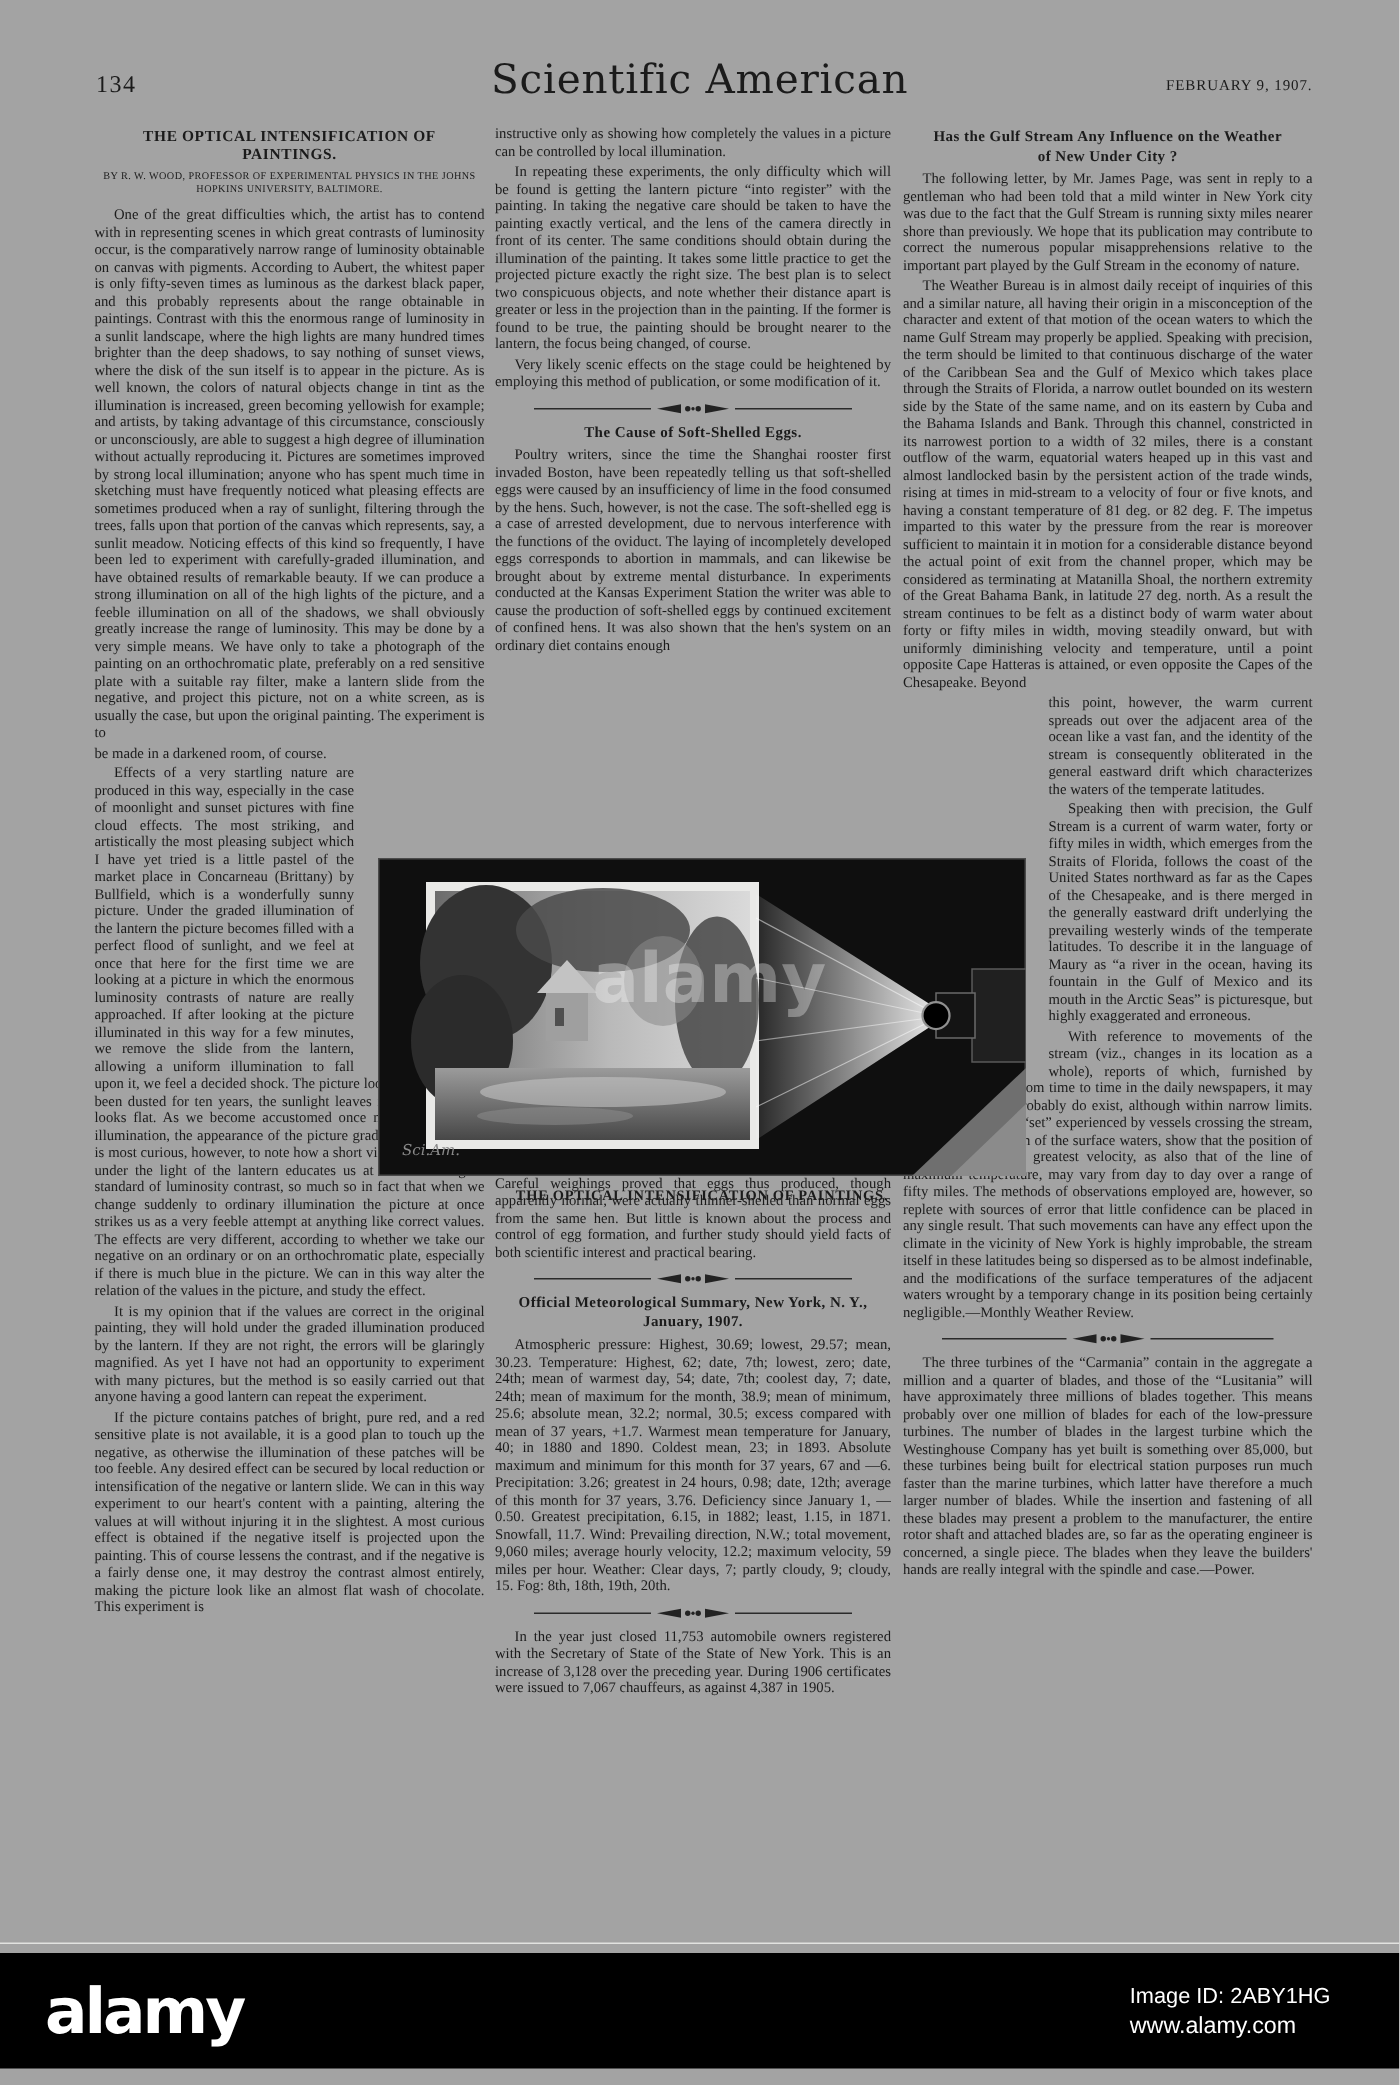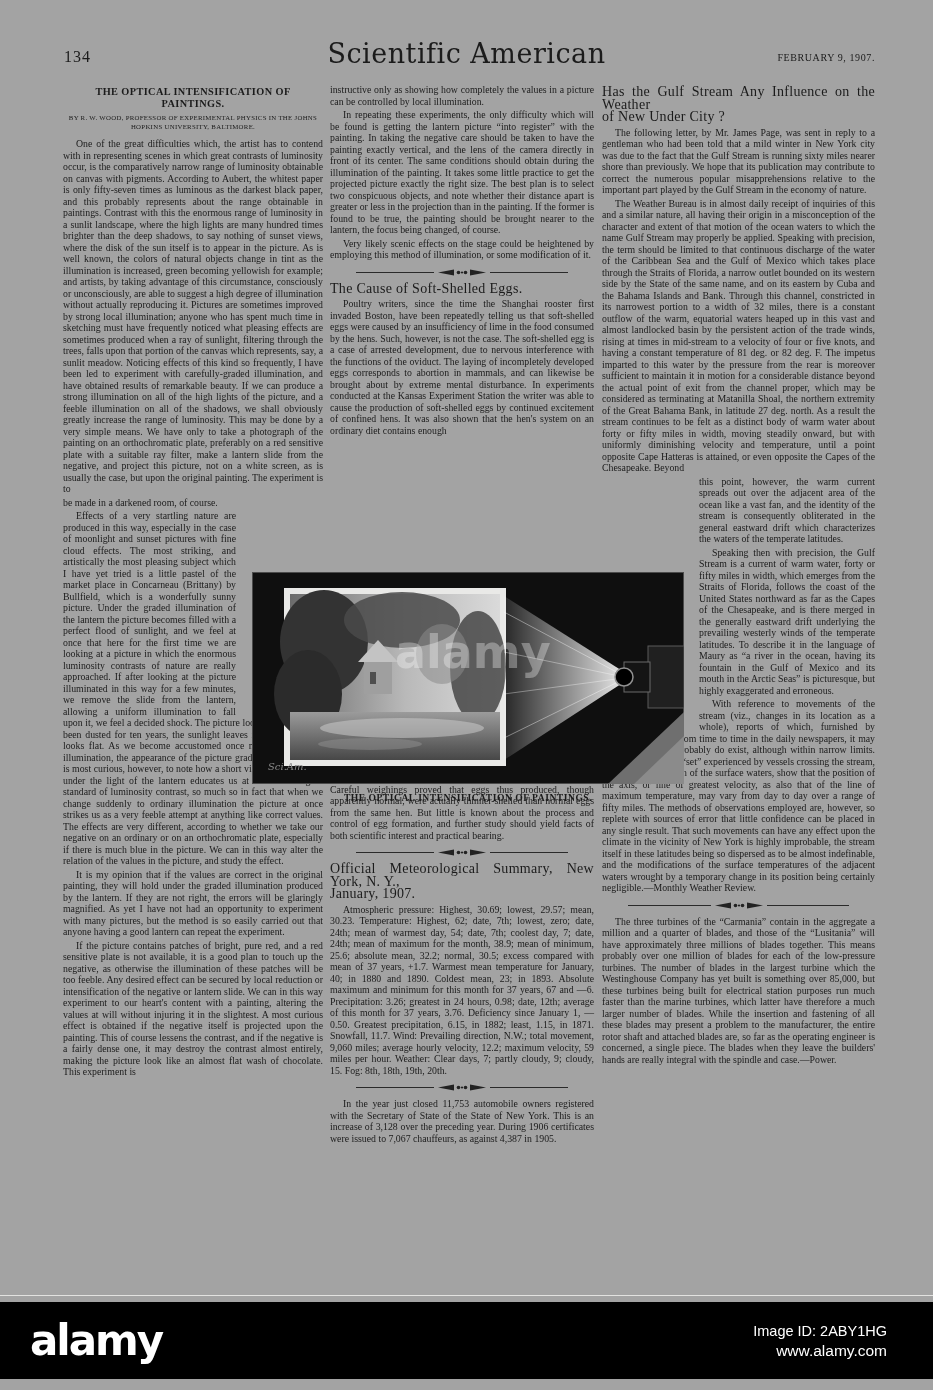--- a/index.html
+++ b/index.html
@@ -12,39 +12,39 @@
   .hdr-date{position:absolute;top:52px;right:58px;font-size:10px;letter-spacing:.6px;}
   
   .col{position:absolute;top:84px;font-size:9.8px;line-height:11.5px;text-align:justify;}
   #col1{left:63px;width:260px;}
   #col2{left:330px;width:264px;}
   #col3{left:602px;width:273px;}
   .col p{margin:0 0 2px 0;text-indent:13px;}
   .col p.cont{text-indent:0;}
   .art-title{text-align:center;font-weight:bold;font-size:10.3px;letter-spacing:.4px;margin:2px 0 4px 0;line-height:12px;}
   .byline{text-align:center;font-size:6.8px;line-height:8.6px;letter-spacing:.3px;margin:0 0 7px 0;}
-  .sec-title{font-weight:normal;font-size:14px;line-height:12.5px;margin:2px 0 3px 0;letter-spacing:.3px;}
+  .sec-title{text-align:center;font-weight:bold;font-size:10px;line-height:12.5px;margin:2px 0 3px 0;letter-spacing:.3px;}
   .divider{display:flex;align-items:center;margin:7px 26px 6px 26px;height:9px;}
   .divider .dline{flex:1;border-top:1px solid #2a2a2a;height:0;}
   .divider svg{margin:0 2px;display:block;}
   .cut-right{float:right;width:80px;height:215px;margin-left:7px;}
   .cut-left{float:left;width:90px;height:252px;margin-right:7px;}
   .img-gap{height:288px;}
   
   .figure{position:absolute;left:252px;top:572px;width:432px;}
   .photo{width:432px;height:212px;display:block;}
   .figcaption{text-align:center;font-weight:bold;font-size:9.6px;letter-spacing:.5px;margin-top:8px;}
   
   .scan-line{position:absolute;left:0;top:1295px;width:933px;border-top:1px solid #e2e2e0;}
   
   .footer{position:absolute;left:0;top:1302px;width:933px;height:77px;background:#000;box-sizing:border-box;
           display:flex;align-items:center;justify-content:space-between;padding:0 46px 0 30px;
           font-family:"Liberation Sans",sans-serif;color:#fff;}
   .alamy-logo{font-family:"DejaVu Sans",sans-serif;font-weight:bold;font-size:42px;letter-spacing:-2px;line-height:1;}
-  .footer-right{text-align:right;font-size:14.5px;line-height:20px;}
+  .footer-right{text-align:left;font-size:14.5px;line-height:20px;}
   .footer-right .fid{font-weight:normal;}
   .footer-right .furl{font-weight:normal;font-size:15.5px;}
 </style>
 </head>
 <body>
 
 <div class="page">
 
   <div class="hdr-num">134</div>
   <div class="hdr-title">Scientific American</div>
@@ -60,21 +60,21 @@
     <div class="cut-right"></div>
     <p class="cont">be made in a darkened room, of course.</p>
     <p>Effects of a very startling nature are produced in this way, especially in the case of moonlight and sunset pictures with fine cloud effects.  The most striking, and artistically the most pleasing subject which I have yet tried is a little pastel of the market place in Concarneau (Brittany) by Bullfield, which is a wonderfully sunny picture.  Under the graded illumination of the lantern the picture becomes filled with a perfect flood of sunlight, and we feel at once that here for the first time we are looking at a picture in which the enormous luminosity contrasts of nature are really approached.  If after looking at the picture illuminated in this way for a few minutes, we remove the slide from the lantern, allowing a uniform illumination to fall upon it, we feel a decided shock.  The picture looks as if it had not been dusted for ten years, the sunlight leaves it, and everything looks flat.  As we become accustomed once more to the usual illumination, the appearance of the picture gradually improves.  It is most curious, however, to note how a short view of the painting under the light of the lantern educates us at once to a higher standard of luminosity contrast, so much so in fact that when we change suddenly to ordinary illumination the picture at once strikes us as a very feeble attempt at anything like correct values.  The effects are very different, according to whether we take our negative on an ordinary or on an orthochromatic plate, especially if there is much blue in the picture.  We can in this way alter the relation of the values in the picture, and study the effect.</p>
     <p>It is my opinion that if the values are correct in the original painting, they will hold under the graded illumination produced by the lantern.  If they are not right, the errors will be glaringly magnified.  As yet I have not had an opportunity to experiment with many pictures, but the method is so easily carried out that anyone having a good lantern can repeat the experiment.</p>
     <p>If the picture contains patches of bright, pure red, and a red sensitive plate is not available, it is a good plan to touch up the negative, as otherwise the illumination of these patches will be too feeble.  Any desired effect can be secured by local reduction or intensification of the negative or lantern slide.  We can in this way experiment to our heart's content with a painting, altering the values at will without injuring it in the slightest.  A most curious effect is obtained if the negative itself is projected upon the painting.  This of course lessens the contrast, and if the negative is a fairly dense one, it may destroy the contrast almost entirely, making the picture look like an almost flat wash of chocolate.  This experiment is</p>
   </div>
 
   <div class="col" id="col2">
     <p class="cont">instructive only as showing how completely the values in a picture can be controlled by local illumination.</p>
     <p>In repeating these experiments, the only difficulty which will be found is getting the lantern picture “into register” with the painting.  In taking the negative care should be taken to have the painting exactly vertical, and the lens of the camera directly in front of its center.  The same conditions should obtain during the illumination of the painting.  It takes some little practice to get the projected picture exactly the right size.  The best plan is to select two conspicuous objects, and note whether their distance apart is greater or less in the projection than in the painting.  If the former is found to be true, the painting should be brought nearer to the lantern, the focus being changed, of course.</p>
-    <p>Very likely scenic effects on the stage could be heightened by employing this method of illumination, or some modification of it.</p>
+    <p>Very likely scenic effects on the stage could be heightened by employing this method of publication, or some modification of it.</p>
     <div class="divider">
       <span class="dline"></span>
       <svg width="52" height="9" viewBox="0 0 52 9">
           <polygon points="2,4.5 18,1.5 18,7.5" fill="#222"></polygon>
           <circle cx="22.5" cy="4.5" r="1.8" fill="#222"></circle>
           <circle cx="26" cy="4.5" r="1.1" fill="#222"></circle>
           <circle cx="29.5" cy="4.5" r="1.8" fill="#222"></circle>
           <polygon points="50,4.5 34,1.5 34,7.5" fill="#222"></polygon>
         </svg>
       <span class="dline"></span>

